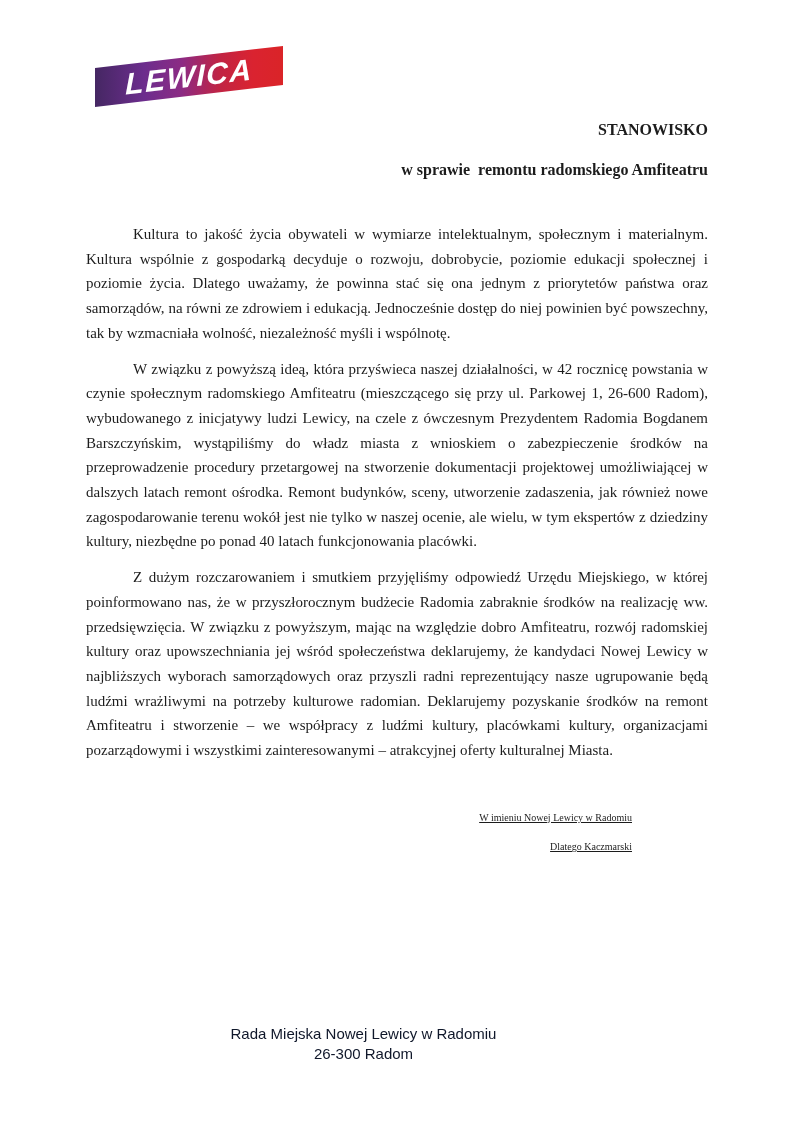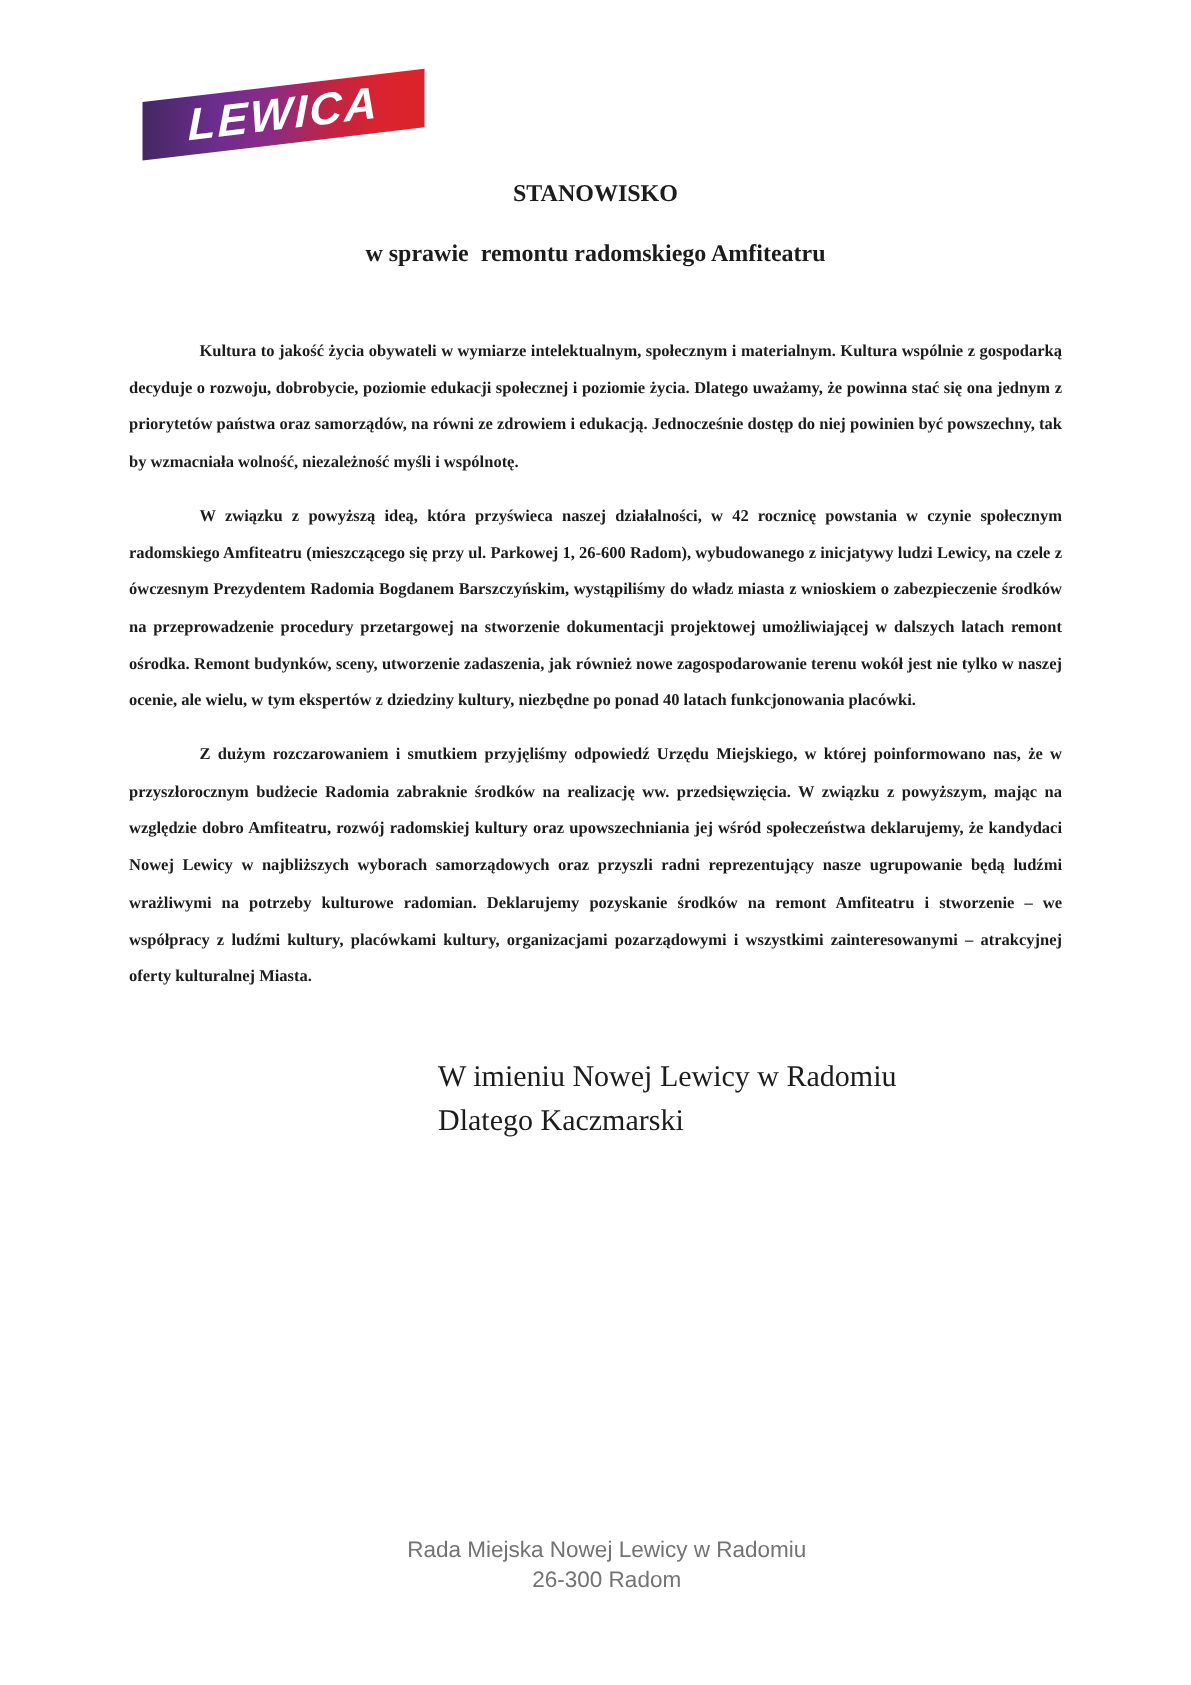--- a/index.html
+++ b/index.html
@@ -40,61 +40,60 @@
   }
 
   
   .content {
     position: absolute;
     left: 86px;
     top: 119px;
     width: 622px;
   }
   .h-line {
-    text-align: center;
+    text-align: right;
     font-weight: bold;
     font-size: 16px;
     line-height: 21px;
     margin: 0 0 19px 0;
     white-space: pre-wrap;
   }
   .h-line.last { margin-bottom: 0; }
 
   .paras { margin-top: 42px; }
   .body-par {
-    font-size: 11px;
+    font-size: 15px;
     line-height: 24.7px;
     text-align: justify;
     text-indent: 47px;
     margin: 0 0 11px 0;
-    font-weight: bold;
   }
   .body-par.last { margin-bottom: 0; }
 
   .signature {
     width: 340px;
     margin: 40px 76px 0 auto;
-    text-align: left;
-    font-size: 20px;
+    text-align: right;
+    font-size: 10px;
     line-height: 29.5px;
     white-space: nowrap;
+    text-decoration: underline;
   }
   .sig-role { font-style: italic; }
 
   .footer {
     position: absolute;
     left: 0;
     top: 1024px;
     width: 727px;
     text-align: center;
     font-family: "Liberation Sans", sans-serif;
     font-size: 15px;
     line-height: 19.5px;
-    color: #737373;
-    padding-left: 41px;
+    color: #0f172a;
   }
 </style>
 </head>
 <body>
 
 <div class="page">
 
   <div class="logo">
     <span class="logo-text">LEWICA</span>
   </div>

